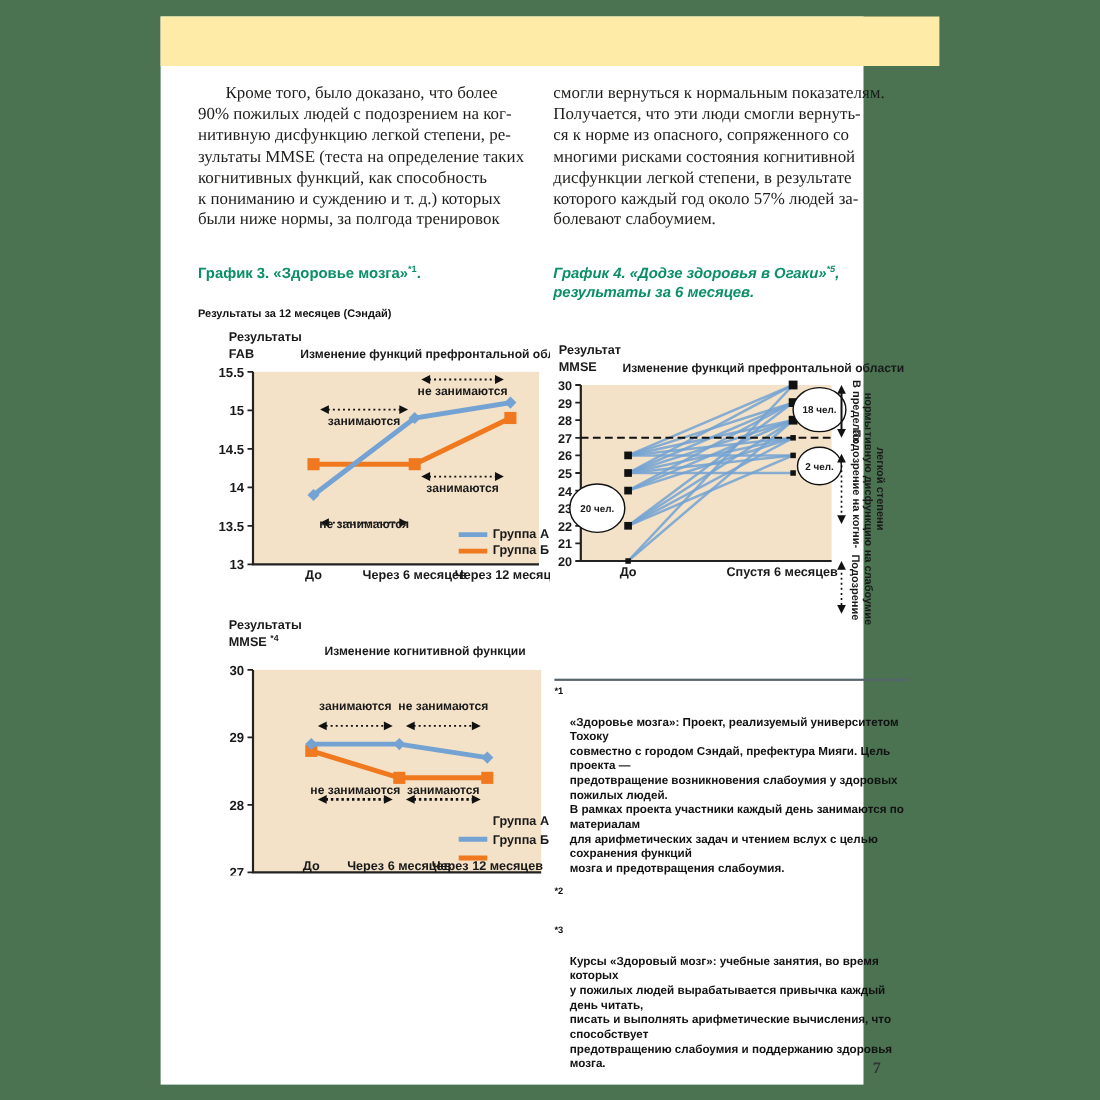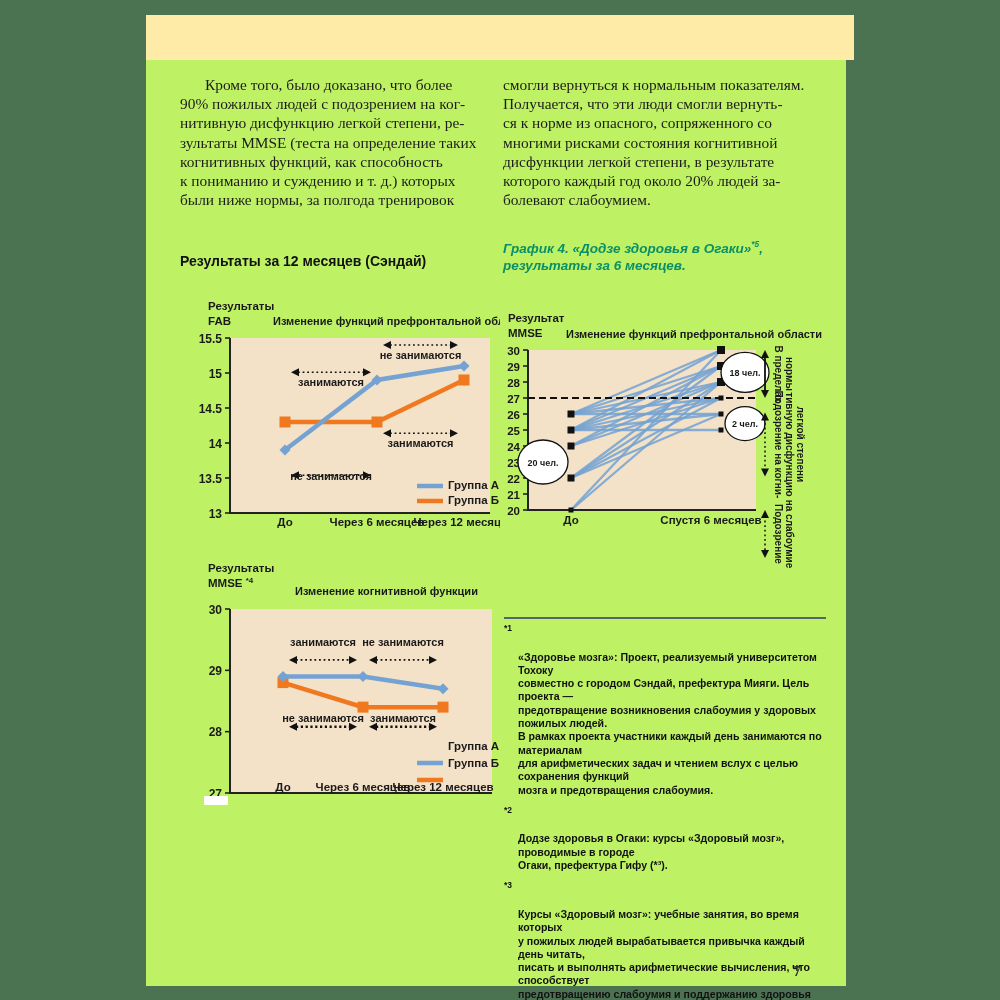--- a/index.html
+++ b/index.html
@@ -1,24 +1,24 @@
 <!DOCTYPE html>
 <html><head>
 <meta charset="utf-8">
 <style>
   html,body{margin:0;padding:0;width:1000px;height:1000px;overflow:hidden;
     background:#4b7351;font-family:"Liberation Sans",sans-serif;}
-  .page{position:absolute;left:146px;top:15px;width:700px;height:971px;background:#bef264;}
+  .page{position:absolute;left:146px;top:15px;width:639px;height:971px;background:#ffffff;}
   .band{position:absolute;left:0;top:0;width:708px;height:45px;background:#fdeba7;}
   .col{position:absolute;top:60px;width:324px;font-family:"Liberation Serif",serif;
     font-size:15.4px;line-height:19.2px;color:#1d1d1b;white-space:pre-line;}
   .col-left{left:34px;text-indent:25px;}
   .col-right{left:357px;}
   .chead{position:absolute;color:#0a8f68;font-weight:bold;font-size:13.5px;line-height:17px;}
-  .csub{position:absolute;font-weight:bold;font-size:14px;line-height:15.5px;color:#111;white-space:pre-line;}
+  .csub{position:absolute;font-weight:bold;font-size:10px;line-height:15.5px;color:#111;white-space:pre-line;margin-top:24px;}
   .sup{font-size:62%;vertical-align:super;}
   .chart{position:absolute;}
   svg text{font-family:"Liberation Sans",sans-serif;font-weight:bold;fill:#1a1a1a;}
   .fnline{position:absolute;left:358px;top:602px;width:322px;height:2px;background:#56646e;}
   .fns{position:absolute;left:358px;top:609px;width:328px;}
   .fn{position:relative;padding-left:14px;font-size:10.6px;line-height:13.3px;font-weight:bold;
     color:#111;white-space:pre-line;margin-bottom:9px;}
   .fn .mk{position:absolute;left:0;top:-2px;font-size:8.5px;}
   .pagenum{position:absolute;left:638px;top:948px;width:26px;text-align:center;
     font-family:"Liberation Serif",serif;font-weight:bold;font-size:14.5px;color:#333;}
@@ -34,23 +34,26 @@
 нитивную дисфункцию легкой степени, ре-
 зультаты MMSE (теста на определение таких
 когнитивных функций, как способность
 к пониманию и суждению и т. д.) которых
 были ниже нормы, за полгода тренировок</div>
   <div class="col col-right">смогли вернуться к нормальным показателям.
 Получается, что эти люди смогли вернуть-
 ся к норме из опасного, сопряженного со
 многими рисками состояния когнитивной
 дисфункции легкой степени, в результате
-которого каждый год около 20% людей за-
+которого каждый год около 57% людей за-
 болевают слабоумием.</div>
 
+  <div class="chead" style="left:34px;top:221px;">
+    <span>График 3. «Здоровье мозга»</span><span class="sup">*1</span><span>.</span>
+  </div>
   <div class="csub" style="left:34px;top:239px;">Результаты за 12 месяцев (Сэндай)</div>
 
   <div class="chead" style="left:357px;top:221px;font-style:italic;">
     <span>График 4. «Додзе здоровья в Огаки»</span><span class="sup">*5</span><span>,</span>
     <br><span>результаты за 6 месяцев.</span>
   </div>
 
   <div class="chart" style="left:34px;top:283px;">
     <svg id="svg-fab" width="320" height="240">
         <rect x="50" y="40" width="260" height="175" fill="#f3e1c8"></rect>
@@ -246,22 +249,20 @@
       <span class="mk">*1</span>
       <span>«Здоровье мозга»: Проект, реализуемый университетом Тохоку
 совместно с городом Сэндай, префектура Мияги. Цель проекта —
 предотвращение возникновения слабоумия у здоровых пожилых людей.
 В рамках проекта участники каждый день занимаются по материалам
 для арифметических задач и чтением вслух с целью сохранения функций
 мозга и предотвращения слабоумия.</span>
     </div>
     <div class="fn">
       <span class="mk">*2</span>
-      <span>Додзе здоровья в Огаки: курсы «Здоровый мозг», проводимые в городе
-Огаки, префектура Гифу (*³).</span>
     </div>
     <div class="fn">
       <span class="mk">*3</span>
       <span>Курсы «Здоровый мозг»: учебные занятия, во время которых
 у пожилых людей вырабатывается привычка каждый день читать,
 писать и выполнять арифметические вычисления, что способствует
 предотвращению слабоумия и поддержанию здоровья мозга.</span>
     </div>
   </div>
 

